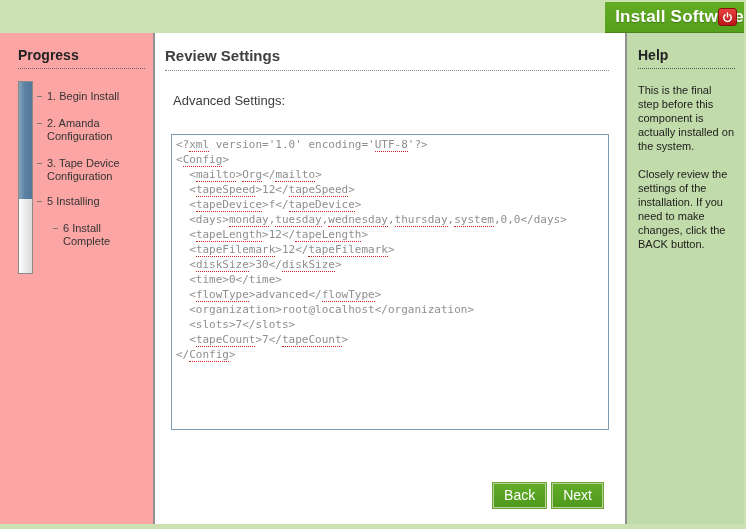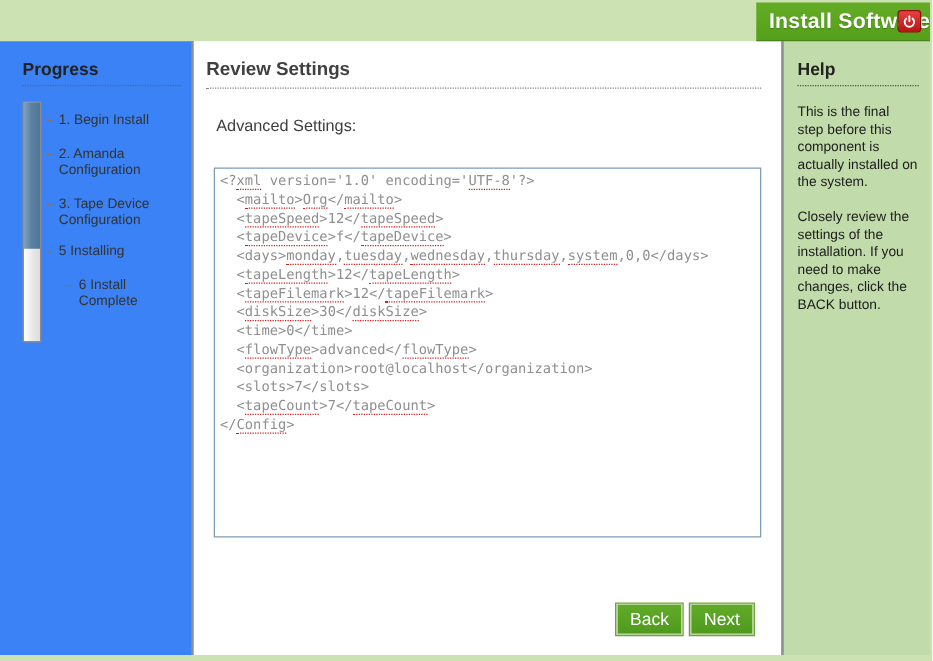--- a/index.html
+++ b/index.html
@@ -36,21 +36,21 @@
     display:flex; align-items:center; justify-content:center;
     cursor:pointer; padding:0;
   }
   .power-btn svg { display:block; }
 
   
   .cols { flex:1 1 auto; display:flex; min-height:0; }
 
   .sidebar {
     width:155px; flex:0 0 155px;
-    background:#3b82f6;
+    background:#fca5a5;
     border-right:2px solid #8f8f8f;
     padding:14px 8px 0 18px;
   }
   .side-heading {
     font-size:14px; font-weight:bold; color:#222222;
     padding-bottom:5px; border-bottom:1px dotted #666666;
   }
   .progress-row { display:flex; margin-top:12px; }
   .pbar {
     width:15px; height:193px; flex:0 0 15px;
@@ -161,20 +161,21 @@
               <li class="step">6 Install Complete</li>
             </ol>
         </div>
       </aside>
 
       <main class="main">
         <h2>Review Settings</h2>
         <h3>Advanced Settings:</h3>
         <div class="xml-editor">
             <div class="xline">&lt;?<span class="misspelled">xml</span> version='1.0' encoding='<span class="misspelled">UTF-8</span>'?&gt;</div>
+            <div class="xline">&lt;<span class="misspelled">Config</span>&gt;</div>
             <div class="xline">  &lt;<span class="misspelled">mailto</span>&gt;<span class="misspelled">Org</span>&lt;/<span class="misspelled">mailto</span>&gt;</div>
             <div class="xline">  &lt;<span class="misspelled">tapeSpeed</span>&gt;12&lt;/<span class="misspelled">tapeSpeed</span>&gt;</div>
             <div class="xline">  &lt;<span class="misspelled">tapeDevice</span>&gt;f&lt;/<span class="misspelled">tapeDevice</span>&gt;</div>
             <div class="xline">  &lt;days&gt;<span class="misspelled">monday</span>,<span class="misspelled">tuesday</span>,<span class="misspelled">wednesday</span>,<span class="misspelled">thursday</span>,<span class="misspelled">system</span>,0,0&lt;/days&gt;</div>
             <div class="xline">  &lt;<span class="misspelled">tapeLength</span>&gt;12&lt;/<span class="misspelled">tapeLength</span>&gt;</div>
             <div class="xline">  &lt;<span class="misspelled">tapeFilemark</span>&gt;12&lt;/<span class="misspelled">tapeFilemark</span>&gt;</div>
             <div class="xline">  &lt;<span class="misspelled">diskSize</span>&gt;30&lt;/<span class="misspelled">diskSize</span>&gt;</div>
             <div class="xline">  &lt;time&gt;0&lt;/time&gt;</div>
             <div class="xline">  &lt;<span class="misspelled">flowType</span>&gt;advanced&lt;/<span class="misspelled">flowType</span>&gt;</div>
             <div class="xline">  &lt;organization&gt;root@localhost&lt;/organization&gt;</div>

